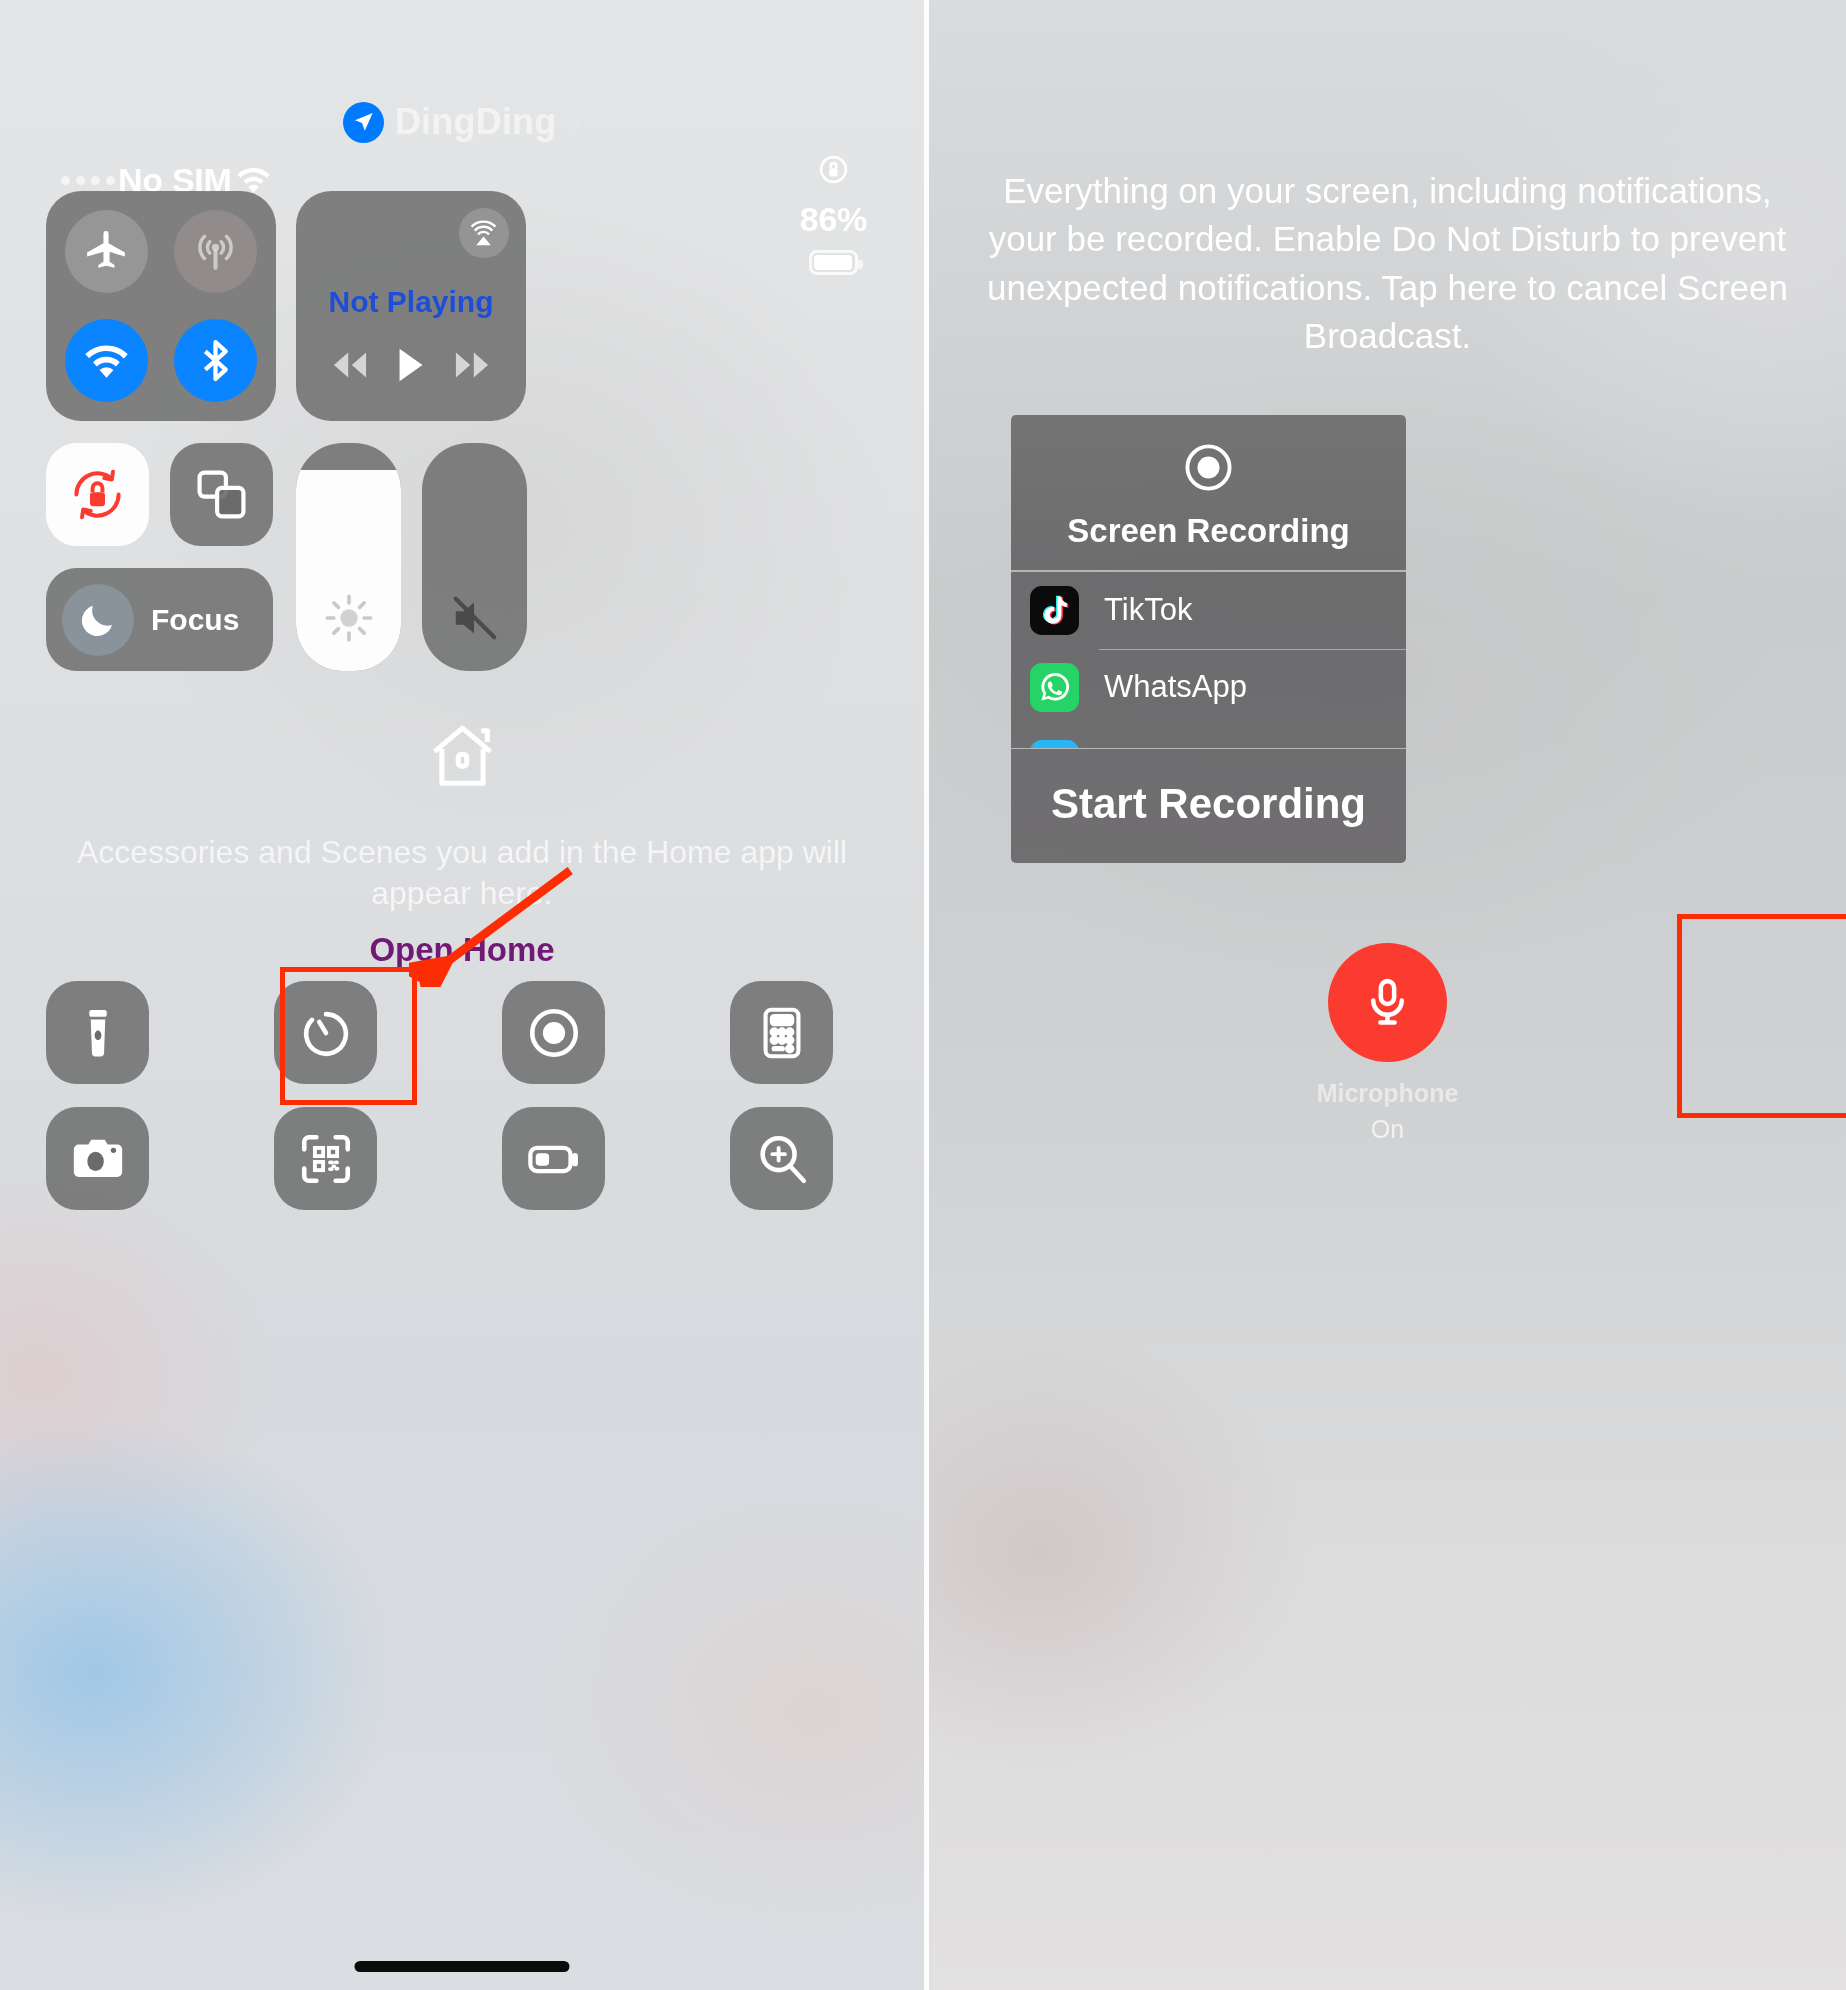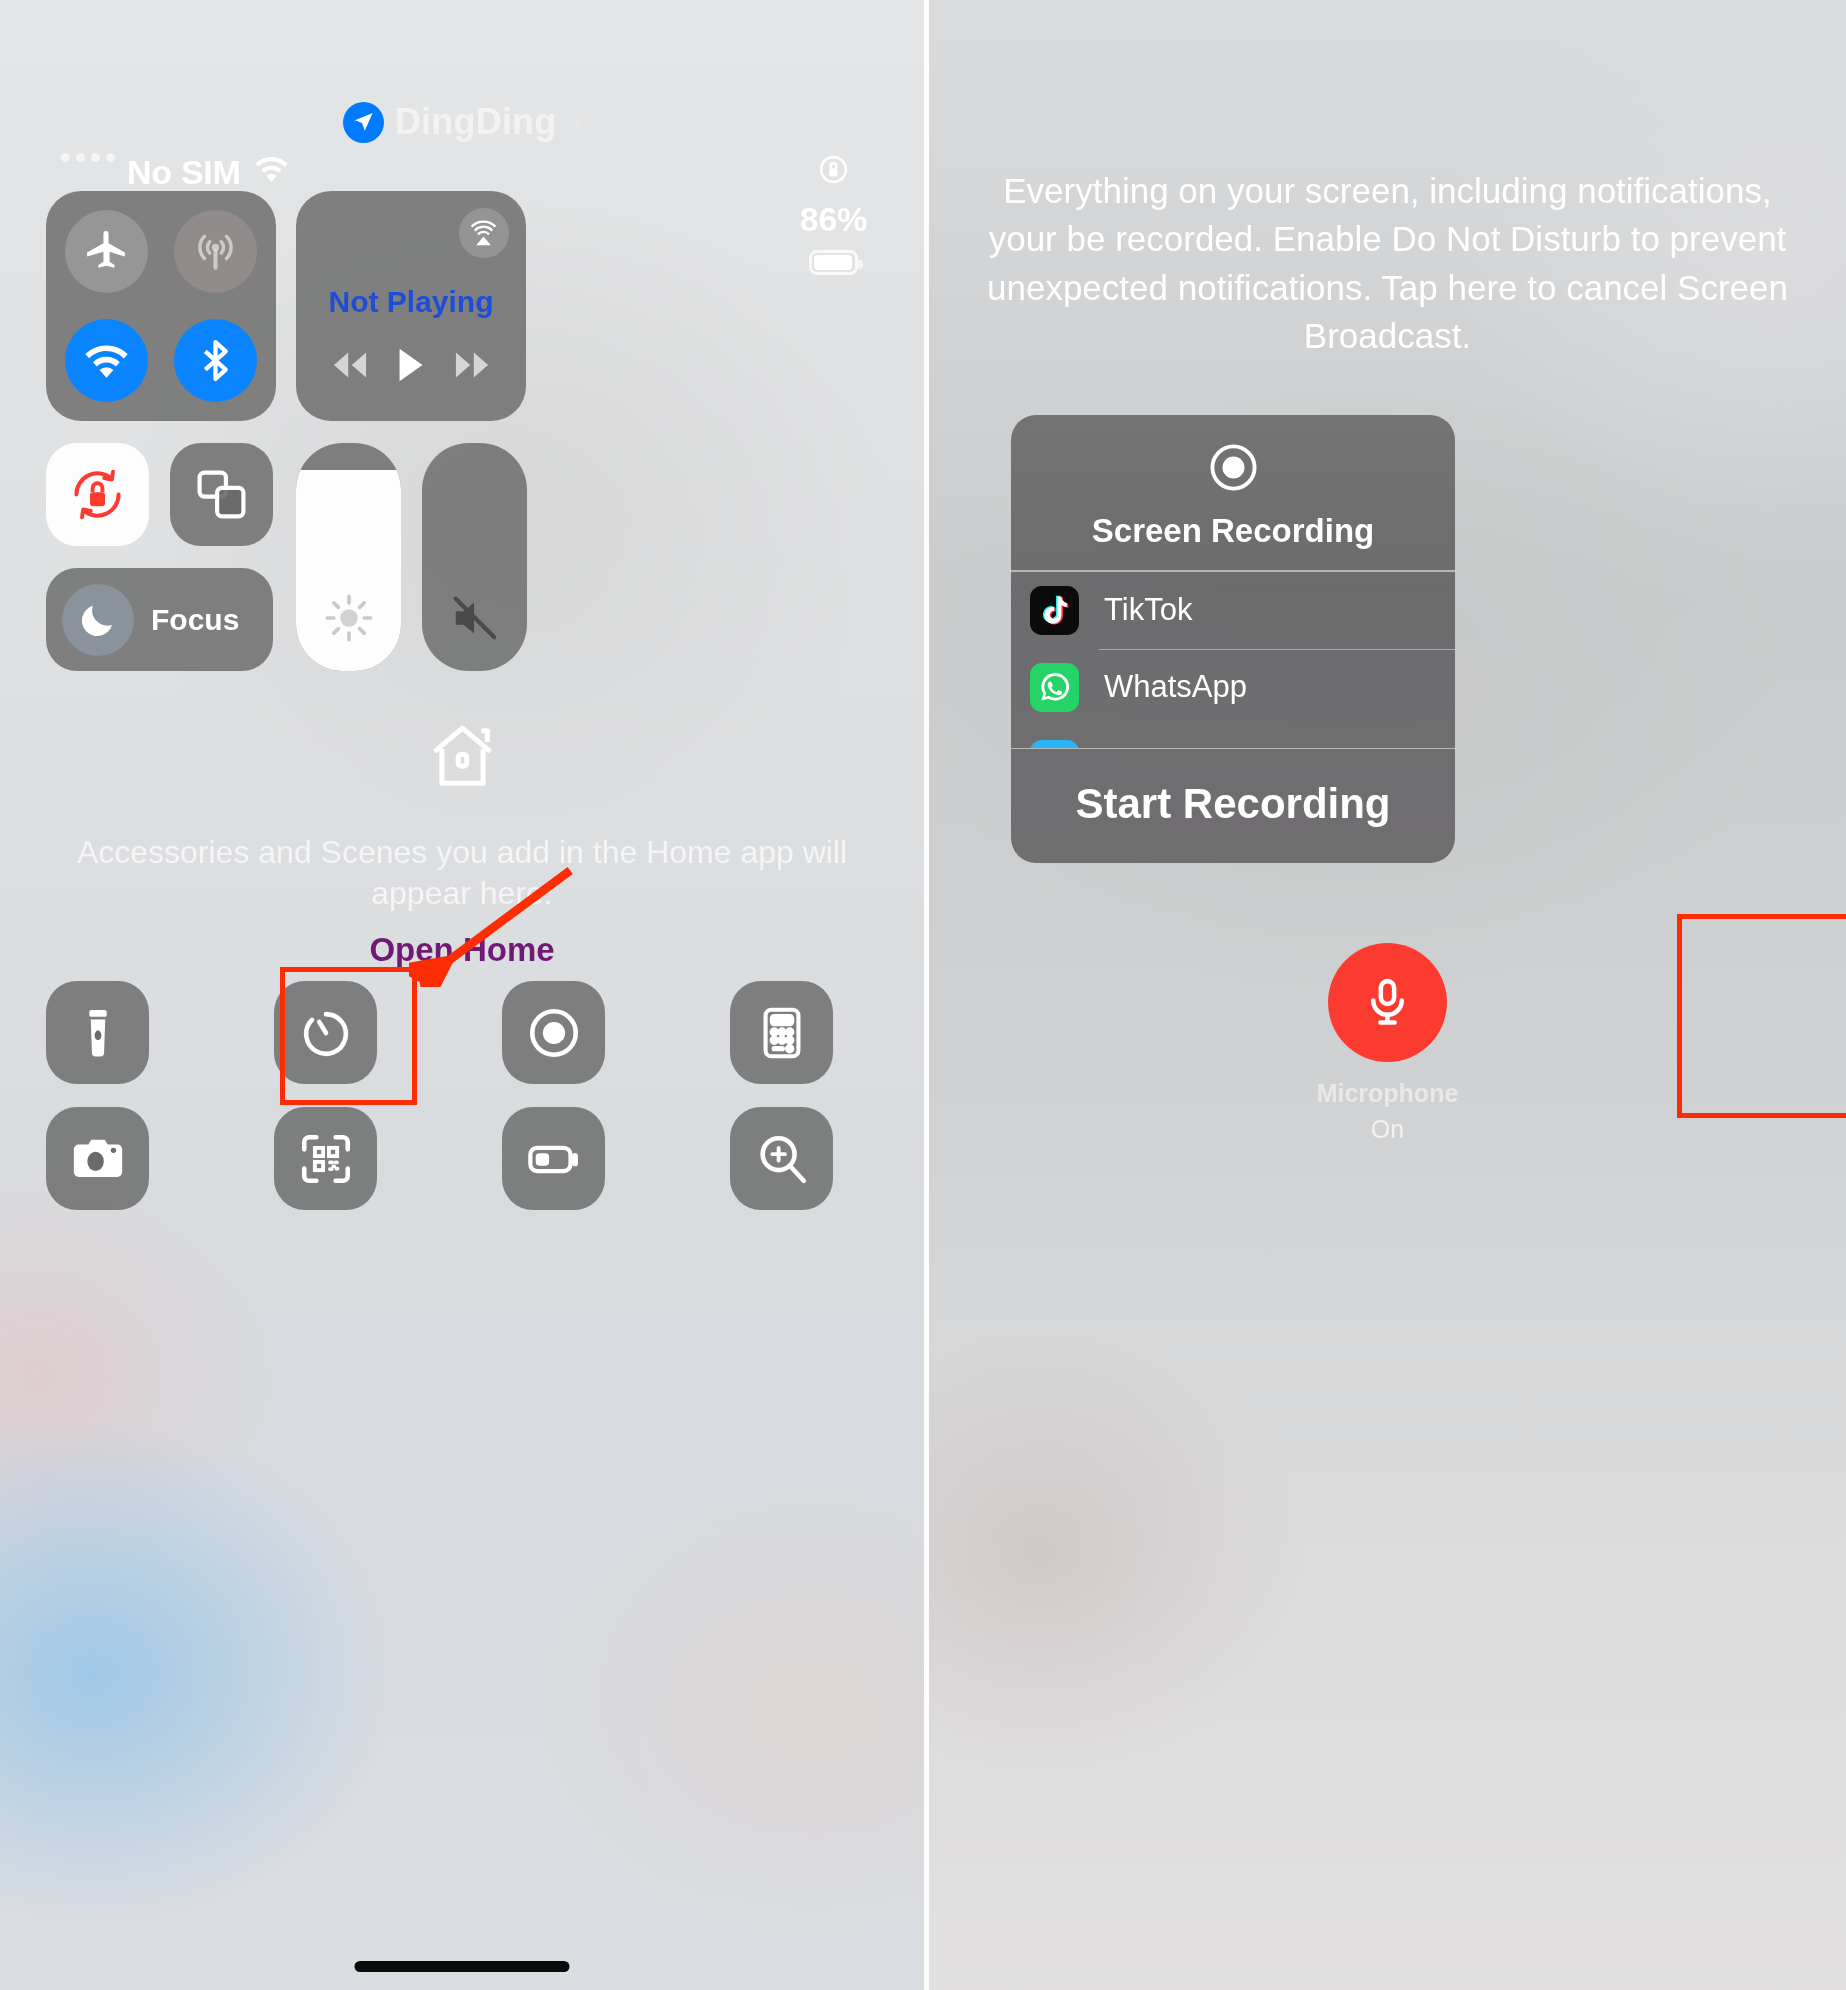--- a/index.html
+++ b/index.html
@@ -36,21 +36,21 @@
   }
 
   
   .loc-pill { position:absolute; left:0; right:0; top:101px; display:flex; align-items:center; justify-content:center; gap:11px; }
   .loc-dot { width:41px; height:41px; border-radius:50%; background:#007aff; display:flex; align-items:center; justify-content:center; }
   .loc-dot svg { width:23.6px; height:23.6px; }
   .loc-name { font-size:36px; font-weight:600; color:#f3f3f3; letter-spacing:0.2px; }
   .loc-chev { font-size:36px; color:#e6e6e6; font-weight:400; margin-left:1.6px; }
 
   .statusbar { position:absolute; left:0; right:0; top:153px; height:55px; }
-  .sb-left { position:absolute; left:61px; top:0; display:flex; align-items:flex-start; gap:12px; }
+  .sb-left { position:absolute; left:61px; top:8px; display:flex; align-items:center; gap:3px; }
   .dots { display:flex; gap:5.5px; align-items:center; }
   .dots i { width:9.4px; height:9.4px; border-radius:50%; background:rgba(255,255,255,0.62); display:block; }
   .sb-text { font-size:34px; font-weight:700; color:#fff; letter-spacing:-0.3px; }
   .sb-right { position:absolute; right:57px; top:0; display:flex; align-items:center; gap:11px;flex-direction:column; }
   .batt-pct { font-size:34px; font-weight:700; color:#fff; letter-spacing:-0.3px; }
   .batt-body { width:49px; height:25px; border:3.1px solid rgba(255,255,255,0.8); border-radius:7.9px; position:relative; }
   .batt-body::after { content:""; position:absolute; right:-7.9px; top:7px; width:4.7px; height:9.4px; border-radius:0 2.4px 2.4px 0; background:rgba(255,255,255,0.65); }
   .batt-fill { position:absolute; left:1.6px; top:1.6px; bottom:1.6px; width:90%; border-radius:3.9px; background:#fff; }
 
   
@@ -99,21 +99,21 @@
   .homebar { position:absolute; left:50%; transform:translateX(-50%); bottom:19px; width:215px; height:11px; border-radius:6.3px; background:#0b0b0b; }
 
   
   .hl-box { position:absolute; border:5.5px solid #fc2d05; }
   #hl-record { left:280px; top:967px; width:137px; height:138px; }
   #hl-mic { left:748px; top:914px; width:208px; height:204px; }
   .arrow { position:absolute; }
 
   
   .broadcast-text { position:absolute; left:53px; right:53px; top:167px; text-align:center; font-size:35px; line-height:1.38; color:#fff; font-weight:500; }
-  .sheet { position:absolute; left:82px; top:415px; width:444px; border-radius:25px; overflow:hidden;
+  .sheet { position:absolute; left:82px; top:415px; width:395px; border-radius:5px; overflow:hidden;
            background:linear-gradient(180deg, rgba(108,108,108,0.92) 0%, rgba(100,100,102,0.92) 38%, rgba(104,102,104,0.92) 100%); }
   .sheet-head { padding:25px 0 20.4px; text-align:center; }
   .sheet-head svg { width:55px; height:55px; }
   .sheet-title { margin-top:14px; font-size:33px; font-weight:700; color:#fff; }
   .sheet-sep { height:1.2px; background:rgba(255,255,255,0.5); }
   .applist { position:relative; }
   .approw { display:flex; align-items:center; height:77px; padding-left:19px; position:relative; }
   .approw + .approw::before { content:""; position:absolute; left:88px; right:0; top:0; height:1.2px; background:rgba(255,255,255,0.42); }
   .appicon { width:49px; height:49px; border-radius:11.8px; flex:none; display:flex; align-items:center; justify-content:center; overflow:hidden; }
   .appname { margin-left:25px; font-size:31px; font-weight:500; color:#fff; }

